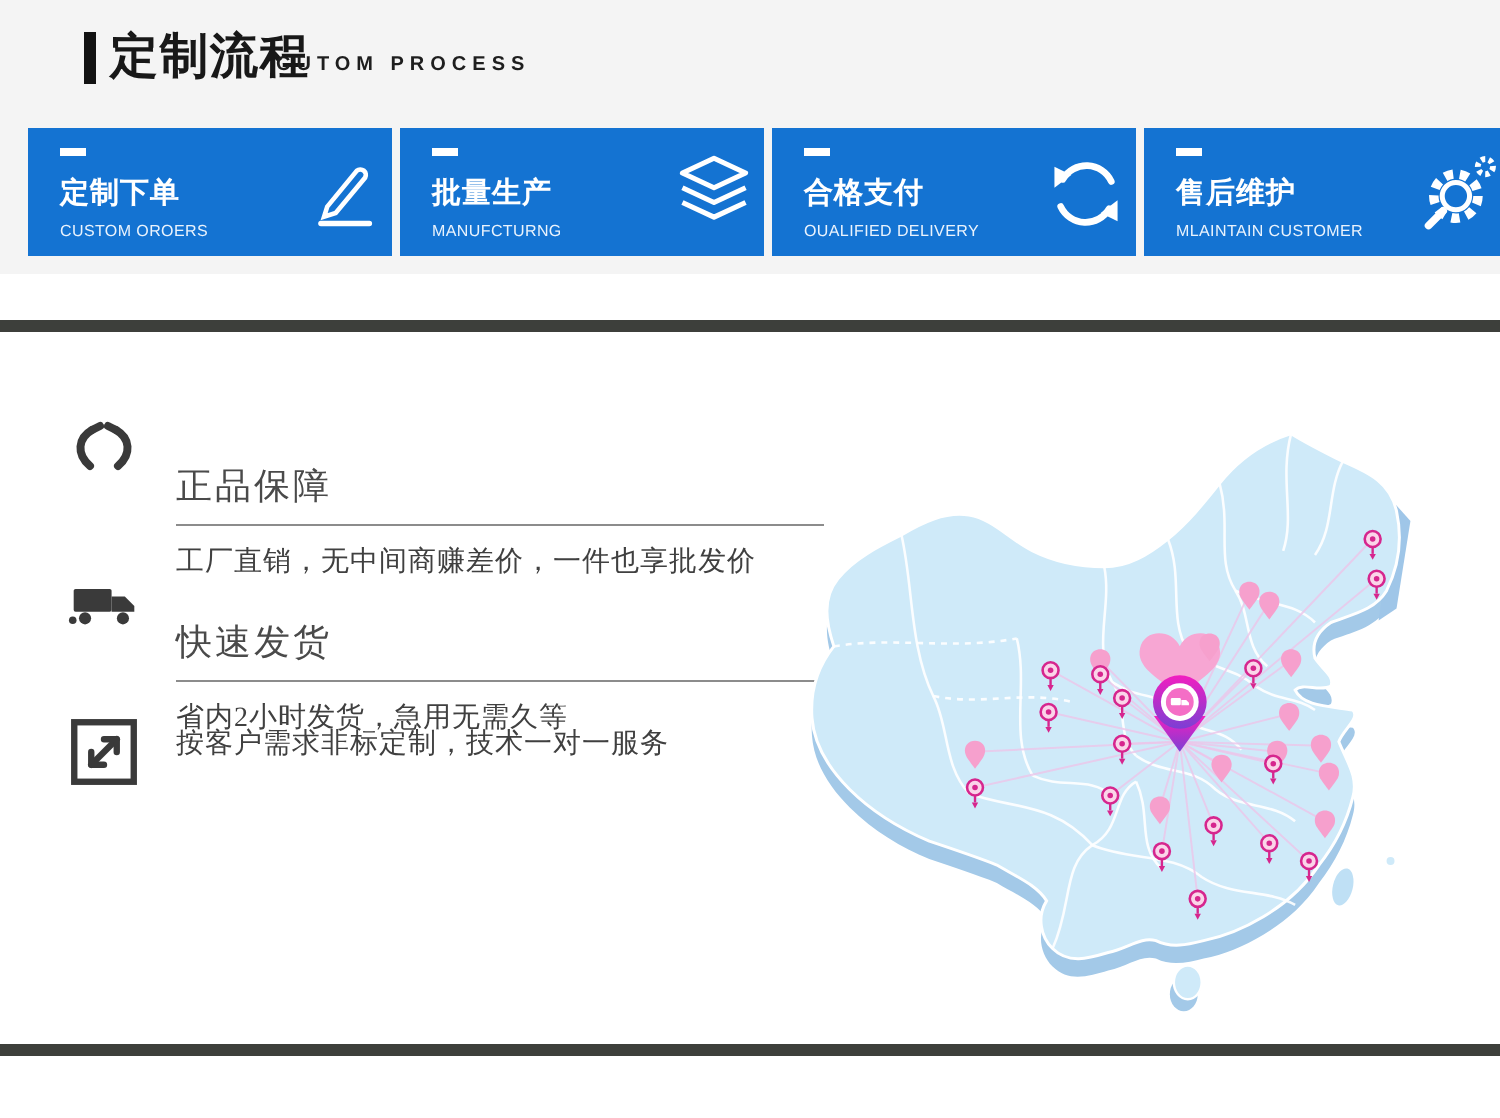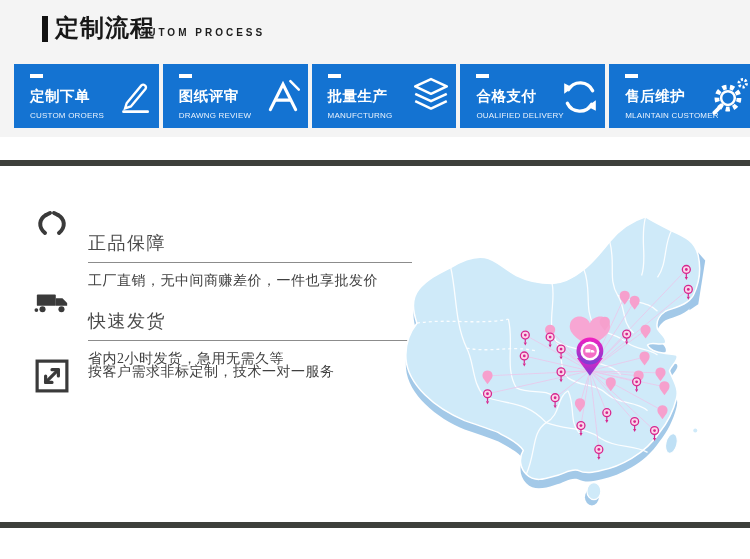--- a/index.html
+++ b/index.html
@@ -64,34 +64,20 @@
         <div class="pbox-icon">
           <svg viewBox="0 0 38 38">
               <g stroke="#fff" fill="none" stroke-width="2.2" stroke-linecap="round">
             <path d="M12,25 L26,8 a2.6,2.6 0 0 1 4,3.2 L16,28 l-5.5,1.8 z"></path>
             <line x1="9" y1="33" x2="32" y2="33" stroke-width="2.6"></line>
           </g>
             </svg>
         </div>
       </div>
 
-      <div class="pbox">
-        <div class="pbox-dash"></div>
-        <div class="pbox-cn">图纸评审</div>
-        <div class="pbox-en">DRAWNG REVIEW</div>
-        <div class="pbox-icon">
-          <svg viewBox="0 0 38 38">
-              <g stroke="#fff" fill="none" stroke-width="3" stroke-linecap="round">
-            <path d="M7,31 L19,7 L31,31"></path>
-            <line x1="12" y1="22" x2="26" y2="22"></line>
-            <path d="M26,4 l8,8" stroke-width="2.4"></path>
-          </g>
-            </svg>
-        </div>
-      </div>
 
       <div class="pbox">
         <div class="pbox-dash"></div>
         <div class="pbox-cn">批量生产</div>
         <div class="pbox-en">MANUFCTURNG</div>
         <div class="pbox-icon">
           <svg viewBox="0 0 38 38">
               <g stroke="#fff" fill="none" stroke-width="2.4" stroke-linejoin="round">
             <path d="M19,2 L34,9 19,16 4,9 Z"></path>
             <path d="M4,16 L19,23 34,16"></path>

